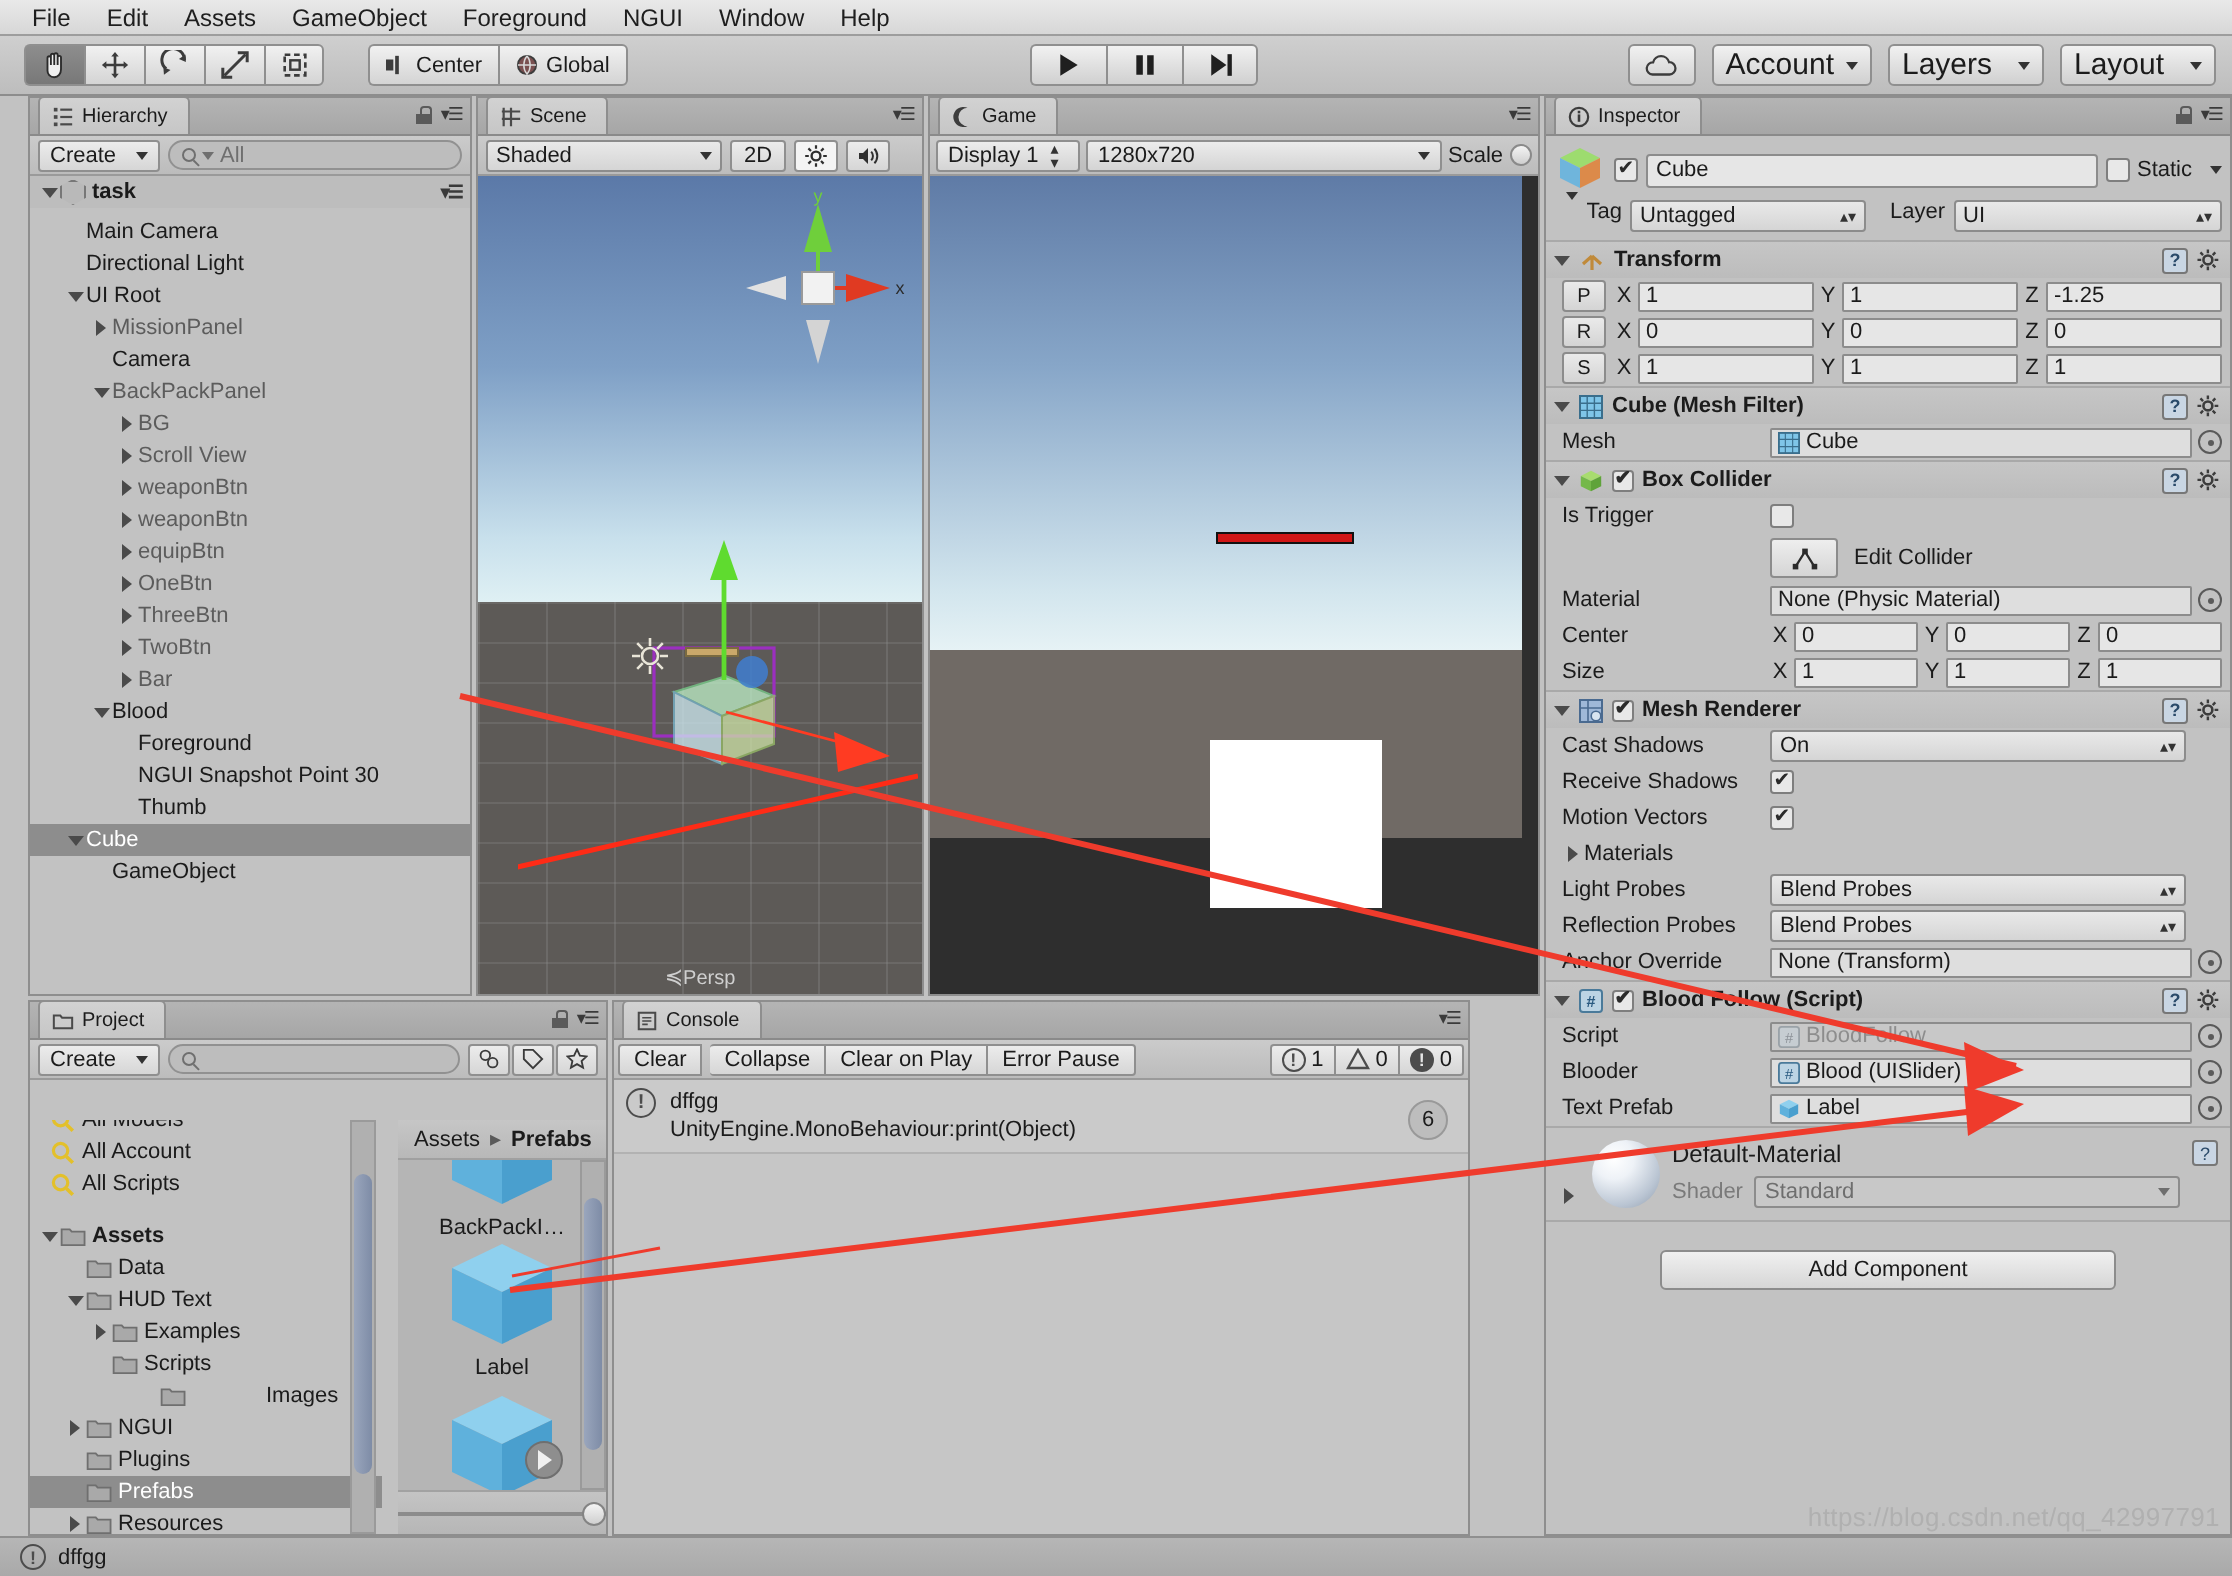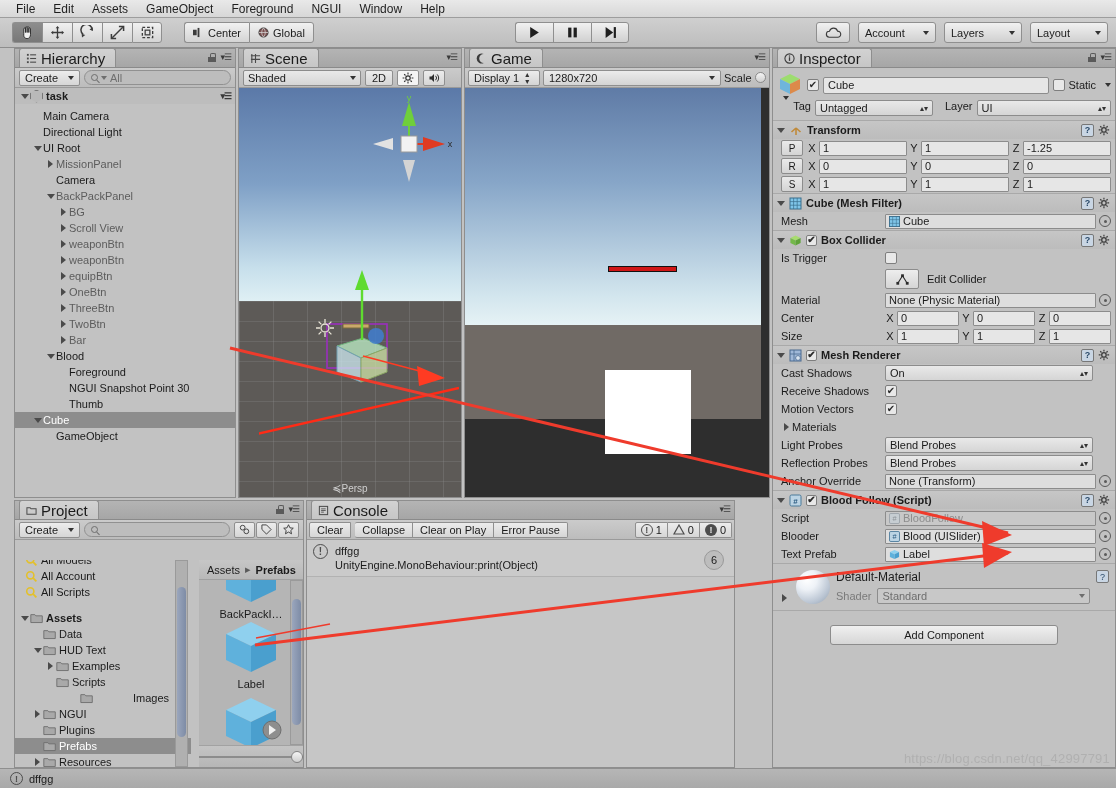--- a/index.html
+++ b/index.html
@@ -62,38 +62,38 @@
   .rightgroup { position:absolute; right:8px; display:flex; align-items:center; gap:8px; }
   .cloudbtn {
     width:34px; height:21px; border-radius:3px;
     background:linear-gradient(#f1f1f1,#d0d0d0); border:1px solid #8f8f8f;
     display:flex; align-items:center; justify-content:center; cursor:pointer;
   }
   .ddbtn {
     height:21px; min-width:78px; padding:0 6px; border-radius:3px;
     background:linear-gradient(#f1f1f1,#d0d0d0); border:1px solid #8f8f8f;
     display:flex; align-items:center; justify-content:space-between;
-    font-size:11px; cursor:pointer;
+    font-size:15px; cursor:pointer;
   }
   .caret { width:0;height:0;border-left:3px solid transparent;border-right:3px solid transparent;border-top:4px solid #333; margin-left:6px;}
 
   
   .panel { position:absolute; background:#c2c2c2; }
   .panel-tabbar {
     height:19px; background:linear-gradient(#b4b4b4,#a6a6a6);
     border-bottom:1px solid #8a8a8a; position:relative;
     display:flex; align-items:flex-end;
   }
   .tab {
     height:19px; padding:0 10px 0 6px; margin-left:4px;
     background:linear-gradient(#d2d2d2,#c6c6c6);
     border:1px solid #8e8e8e; border-bottom:none;
     border-radius:3px 3px 0 0;
     display:flex; align-items:center; gap:4px;
-    font-size:15px; cursor:pointer;justify-content:space-between;
+    font-size:10px; cursor:pointer;justify-content:space-between;
   }
   .tab-icons { position:absolute; right:4px; top:3px; display:flex; gap:4px; align-items:center; }
   .lock { width:8px;height:9px;position:relative; }
   .lock:before{content:"";position:absolute;left:0;bottom:0;width:8px;height:5px;background:#5a5a5a;}
   .lock:after{content:"";position:absolute;left:2px;top:0;width:4px;height:4px;border:1.3px solid #5a5a5a;border-bottom:none;border-radius:2px 2px 0 0;}
   .hambg { font-size:9px; color:#3a3a3a; letter-spacing:-1px; }
   .panel-body { position:absolute; left:0; right:0; top:19px; bottom:0; background:#c2c2c2; }
 
   .subbar {
     height:20px; background:linear-gradient(#cbcbcb,#bcbcbc);

